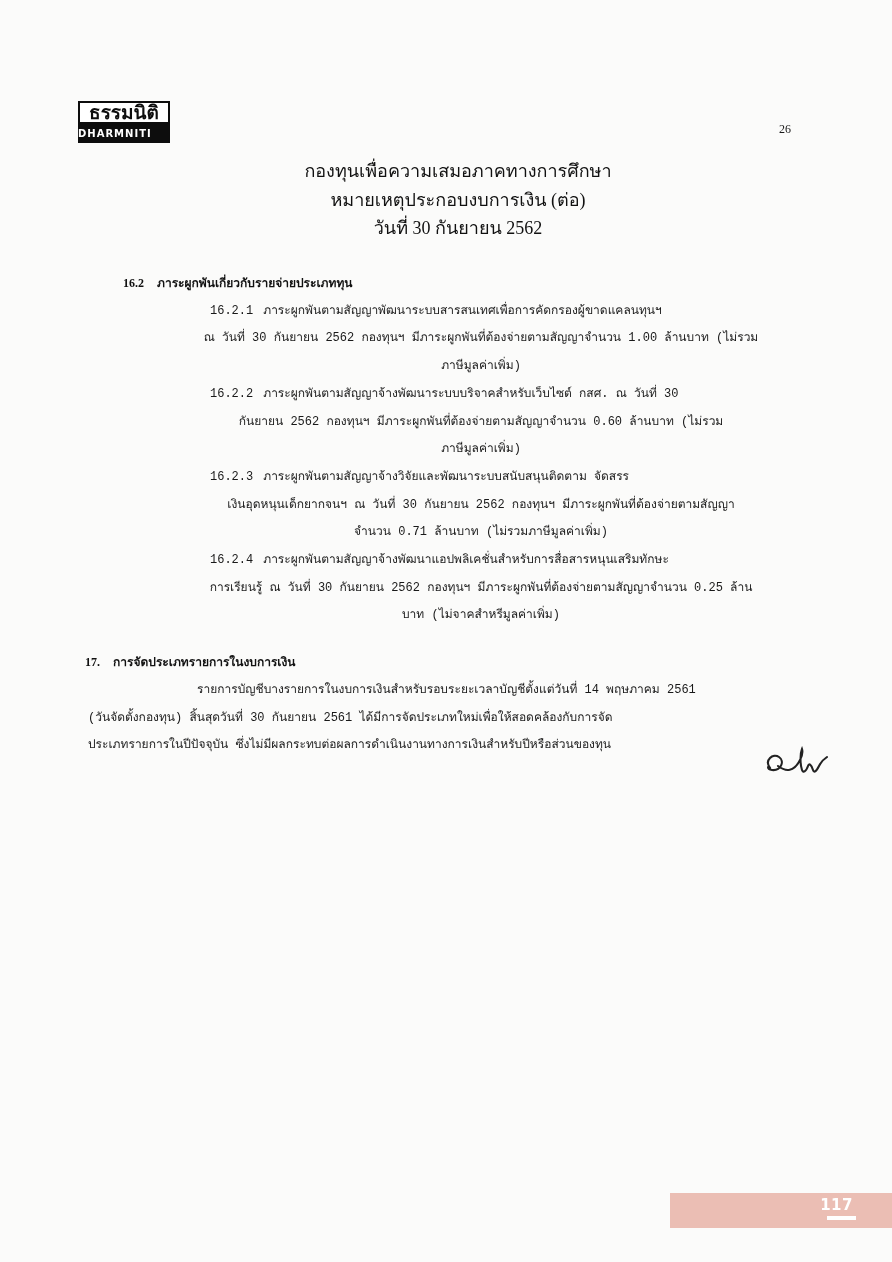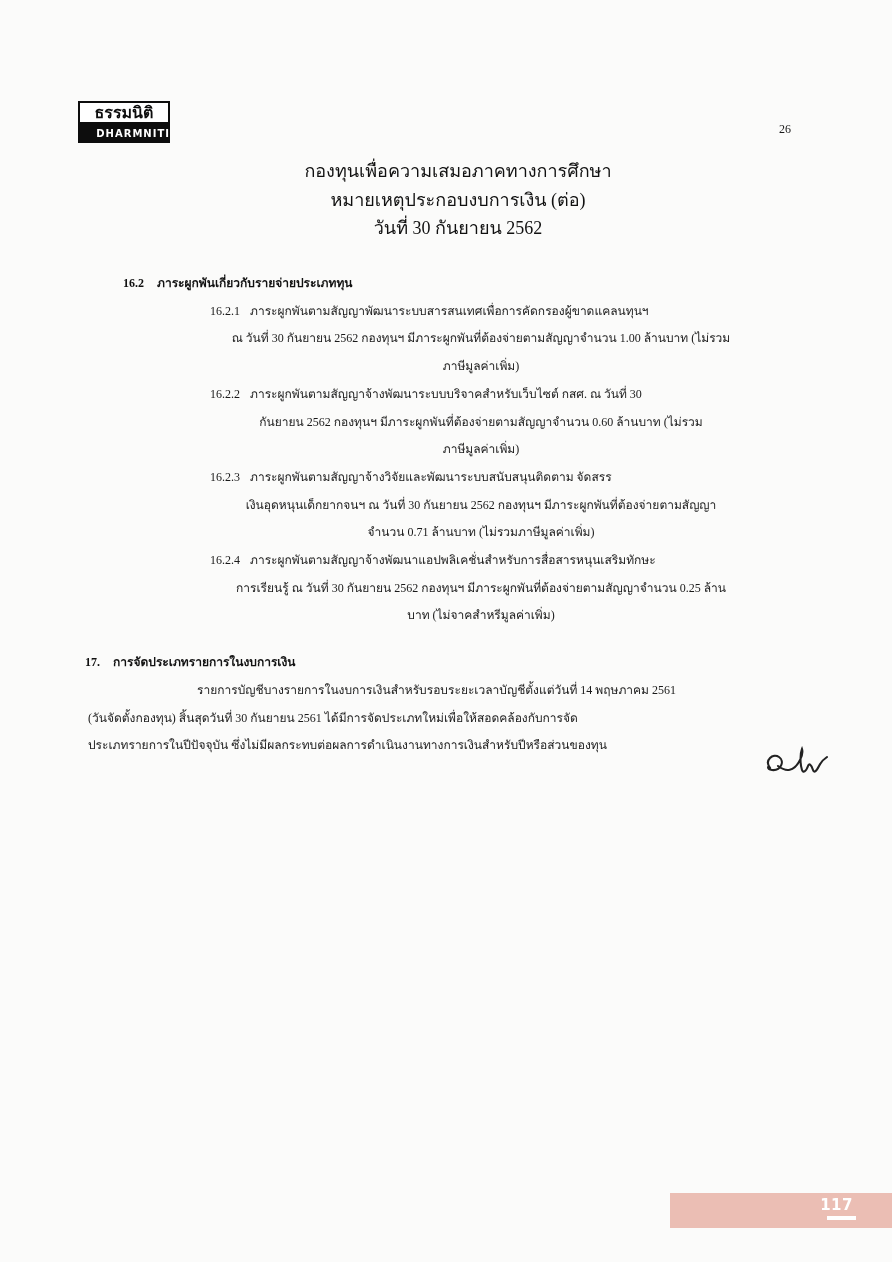--- a/index.html
+++ b/index.html
@@ -9,48 +9,48 @@
     font-family:"Liberation Serif","DejaVu Serif",serif;
     color:#191919;
     overflow:hidden;
   }
   .page{position:relative;width:892px;height:1262px;}
 
   
   .logo{position:absolute;left:78px;top:101px;width:92px;}
   .logo-top{
     box-sizing:border-box;height:23px;background:#fff;border:2px solid #0d0d0d;
-    font-weight:bold;font-size:16px;text-align:center;line-height:19px;color:#0d0d0d;
+    font-weight:bold;font-size:19px;text-align:center;line-height:19px;color:#0d0d0d;
   }
   .logo-bottom{
     height:19px;background:#0d0d0d;color:#fff;
     font-family:"DejaVu Sans","Liberation Sans",sans-serif;
     font-weight:bold;font-size:10px;letter-spacing:1px;
-    text-align:right;line-height:19px;
+    text-align:left;line-height:19px;
   }
 
   
   .page-number{position:absolute;left:779px;top:122px;font-size:12px;}
 
   
   .title-block{
     position:absolute;left:0;top:157px;width:892px;padding-left:24px;box-sizing:border-box;
     text-align:center;font-weight:normal;font-size:18px;line-height:28.5px;color:#111;
   }
 
   
   .doc-body{
     position:absolute;left:85px;top:270px;width:774px;
     font-size:12px;line-height:27.7px;
   }
   .sec-heading{font-weight:bold;color:#111;}
   .sec-heading.sub{padding-left:38px;}
   .sec-heading.top{padding-left:0;}
   .sec-heading .sec-num{display:inline-block;margin-right:13px;}
-  .para-line{white-space:nowrap;}
+  .para-line{white-space:nowrap;font-family:Liberation Mono, monospace;}
   .para-first.sub{padding-left:125px;}
   .para-cont.sub{padding-left:18px;text-align:center;}
   .para-first.top{padding-left:112px;}
   .para-cont.top{padding-left:3px;}
   .para-num{display:inline-block;margin-right:10px;}
   .section + .section{margin-top:19px;}
 
   
   .signature{position:absolute;left:756px;top:746px;}
 

